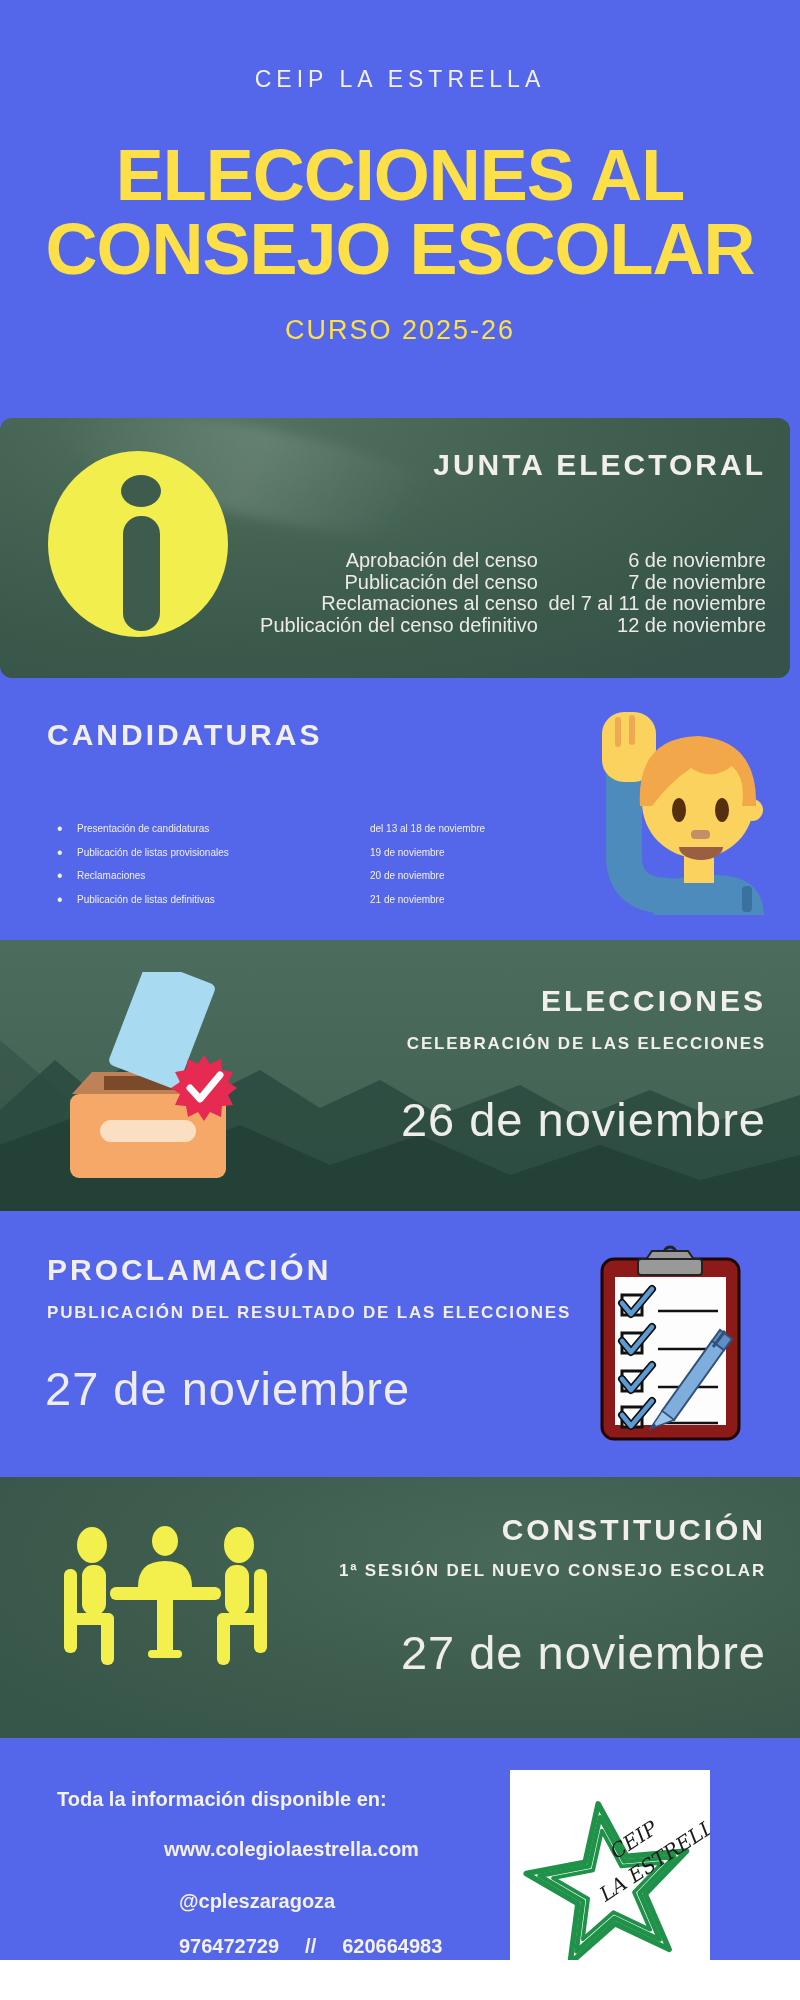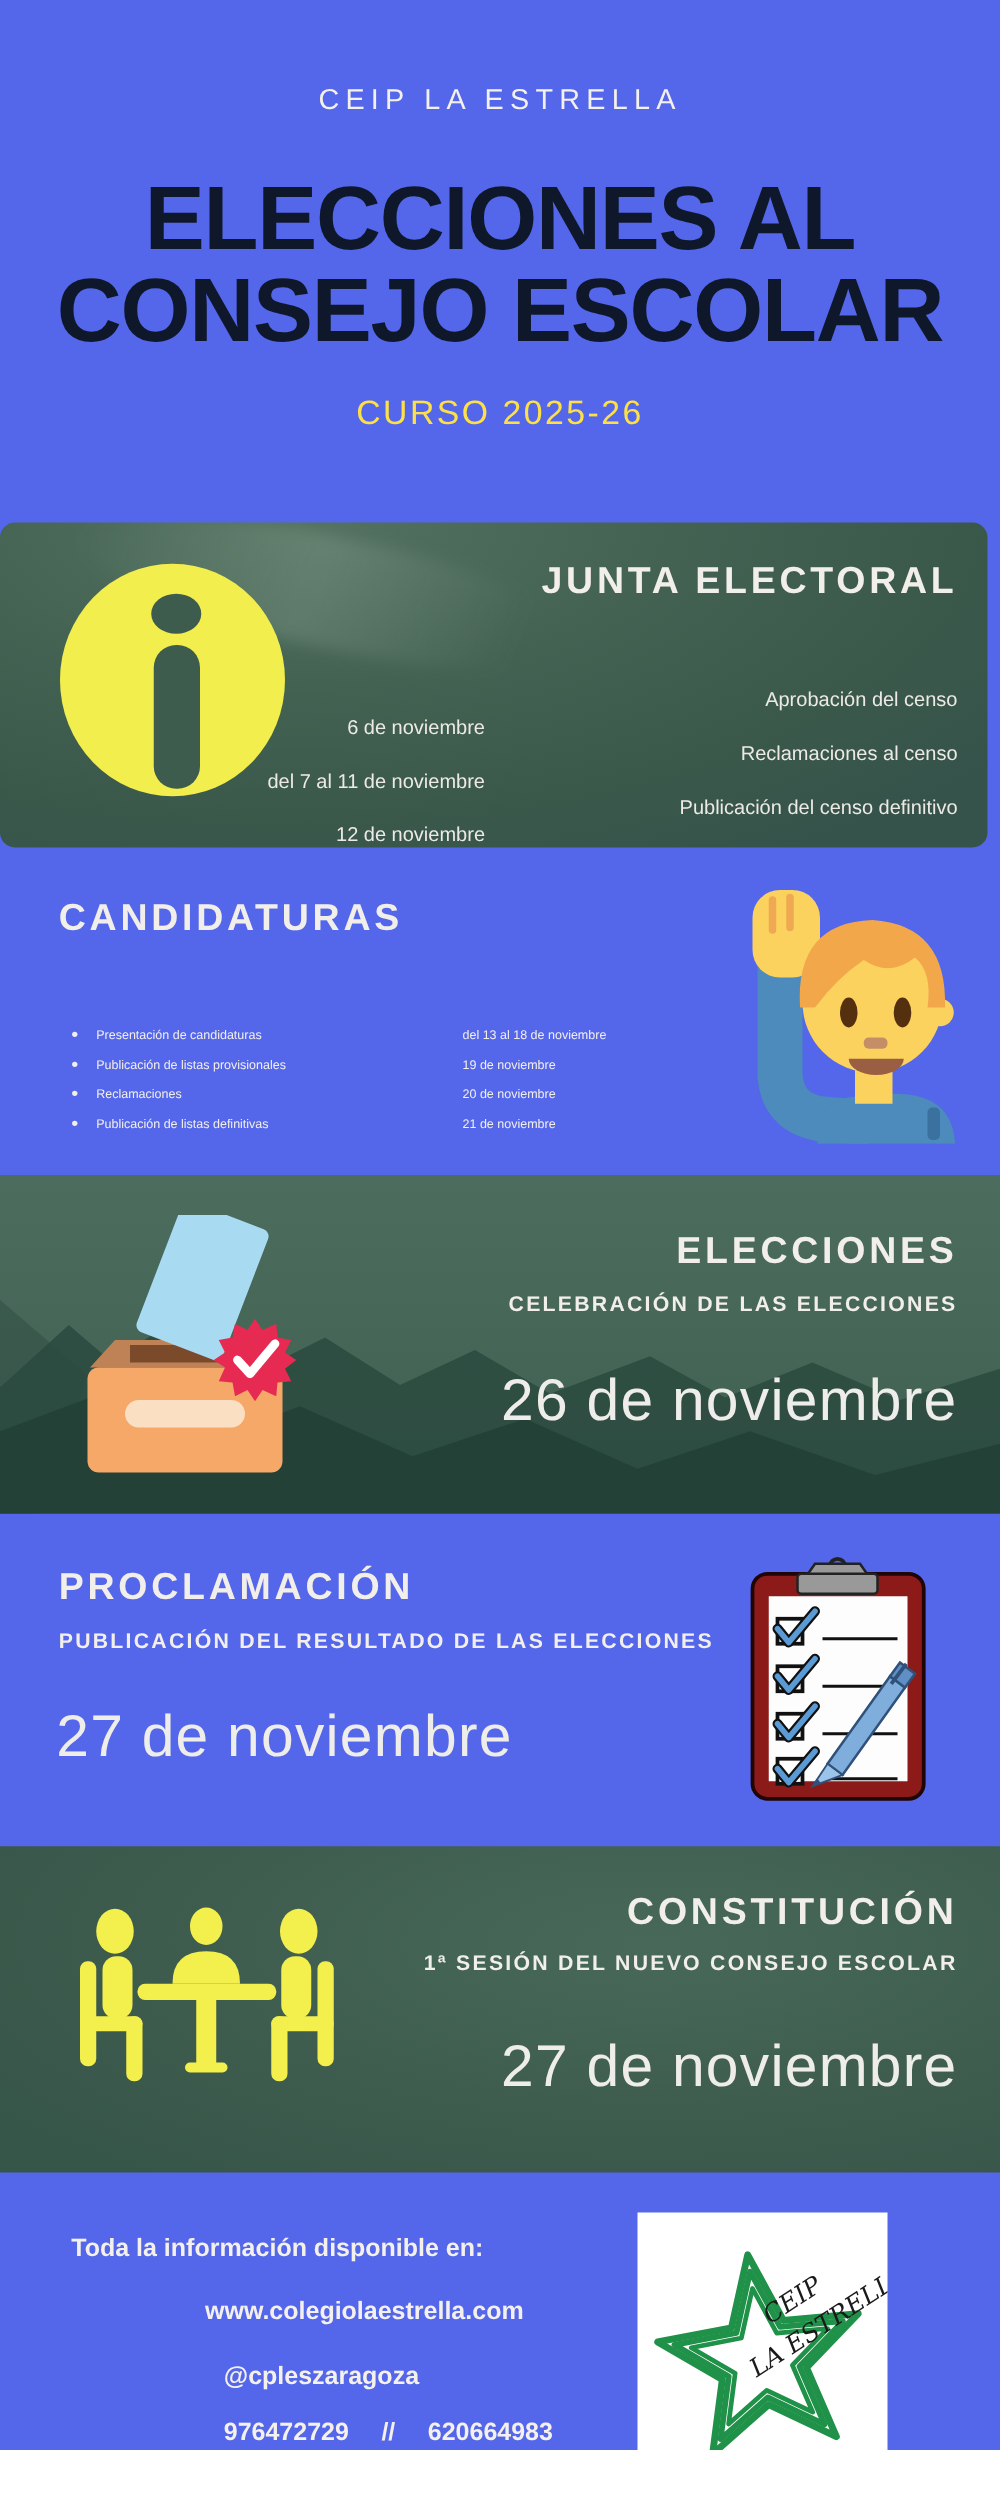--- a/index.html
+++ b/index.html
@@ -7,21 +7,21 @@
     position:relative; width:800px; height:1960px; overflow:hidden;
     background:#5467EA;
     font-family:"Liberation Sans","DejaVu Sans",sans-serif;
     color:#F6F3EE;
   }
   .abs{position:absolute;}
   
   .school-name{top:66px; left:0; width:100%; text-align:center;
     font-size:23px; letter-spacing:5px; font-weight:400; color:#F4F1EC;}
   .main-title{top:138px; left:0; width:100%; text-align:center;
-    font-size:72px; font-weight:700; letter-spacing:-1px; line-height:74px; color:#0f172a;}
+    font-size:72px; font-weight:700; letter-spacing:-1px; line-height:74px; color:#fde047;}
   .course{top:315px; left:0; width:100%; text-align:center;
     font-size:27px; letter-spacing:2px; color:#fde047;}
   
   .band-green{left:0; width:800px; overflow:hidden;}
   .band-junta{top:418px; height:260px; width:790px; border-radius:12px;
     background:radial-gradient(ellipse 90% 120% at 30% 0%, #547260 0%, #436252 42%, #3A584A 78%, #35534A 100%);}
   .junta-streak{top:430px; left:60px; width:420px; height:90px;
     background:linear-gradient(100deg, rgba(255,255,255,0) 0%, rgba(220,235,225,.14) 45%, rgba(255,255,255,0) 85%);
     transform:rotate(12deg); border-radius:50%; filter:blur(6px);}
   .band-elecciones{top:940px; height:271px;
@@ -29,21 +29,21 @@
   .band-constitucion{top:1477px; height:261px;
     background:radial-gradient(ellipse 80% 90% at 65% 30%, #48695A 0%, #3E5D4E 55%, #37564A 100%);}
   .mountains{left:0; bottom:0;}
   
   .sec-heading{font-size:30px; font-weight:700; letter-spacing:3px; color:#F2EFEA; white-space:nowrap;}
   .sec-sub{font-size:17px; font-weight:700; letter-spacing:1.8px; color:#F2EFEA; white-space:nowrap;}
   .big-date{font-size:47px; font-weight:300; letter-spacing:1px; color:#EFEDEA; white-space:nowrap;}
   .right-al{text-align:right; right:34px;}
   
   .junta-rows{top:550px; left:160px; width:606px;}
-  .j-row{display:flex; line-height:21.5px; font-size:16px; color:#EDEAE6;flex-direction:column;}
+  .j-row{display:flex; line-height:21.5px; font-size:20px; color:#EDEAE6;}
   .j-label{flex:1; text-align:right;}
   .j-date{width:228px; text-align:right;}
   .c-row{display:flex; line-height:21.5px; font-size:10px; color:#F2EFEA;}
   .c-bullet{width:20px;}
   .c-bullet::before{content:"•"; font-size:16px;}
   .c-label{width:293px;}
   .c-date{flex:1;}
   
   .footer-line{font-weight:700; font-size:20px; color:#F4F1EC; white-space:nowrap;}
   .logo-box{top:1770px; left:510px; width:200px; height:203px; background:#ffffff;}
@@ -68,20 +68,24 @@
 
     <svg class="abs" style="top:32px; left:47px;" width="182" height="188" viewBox="0 0 182 188">
       <ellipse cx="91" cy="94" rx="90" ry="93" fill="#F2EE4E"></ellipse>
       <ellipse cx="94" cy="41" rx="20" ry="16" fill="#3E5C4E"></ellipse>
       <rect x="76" y="66" width="37" height="115" rx="18" fill="#3E5C4E"></rect>
     </svg>
     <div class="abs junta-rows" style="top:132px; left:160px; position:absolute;">
       <div class="j-row">
           <span class="j-label">Aprobación del censo</span>
           <span class="j-date">6 de noviembre</span>
+        </div>
+      <div class="j-row">
+          <span class="j-label">Publicación del censo</span>
+          <span class="j-date">7 de noviembre</span>
         </div>
       <div class="j-row">
           <span class="j-label">Reclamaciones al censo</span>
           <span class="j-date">del 7 al 11 de noviembre</span>
         </div>
       <div class="j-row">
           <span class="j-label">Publicación del censo definitivo</span>
           <span class="j-date">12 de noviembre</span>
         </div>
     </div>

